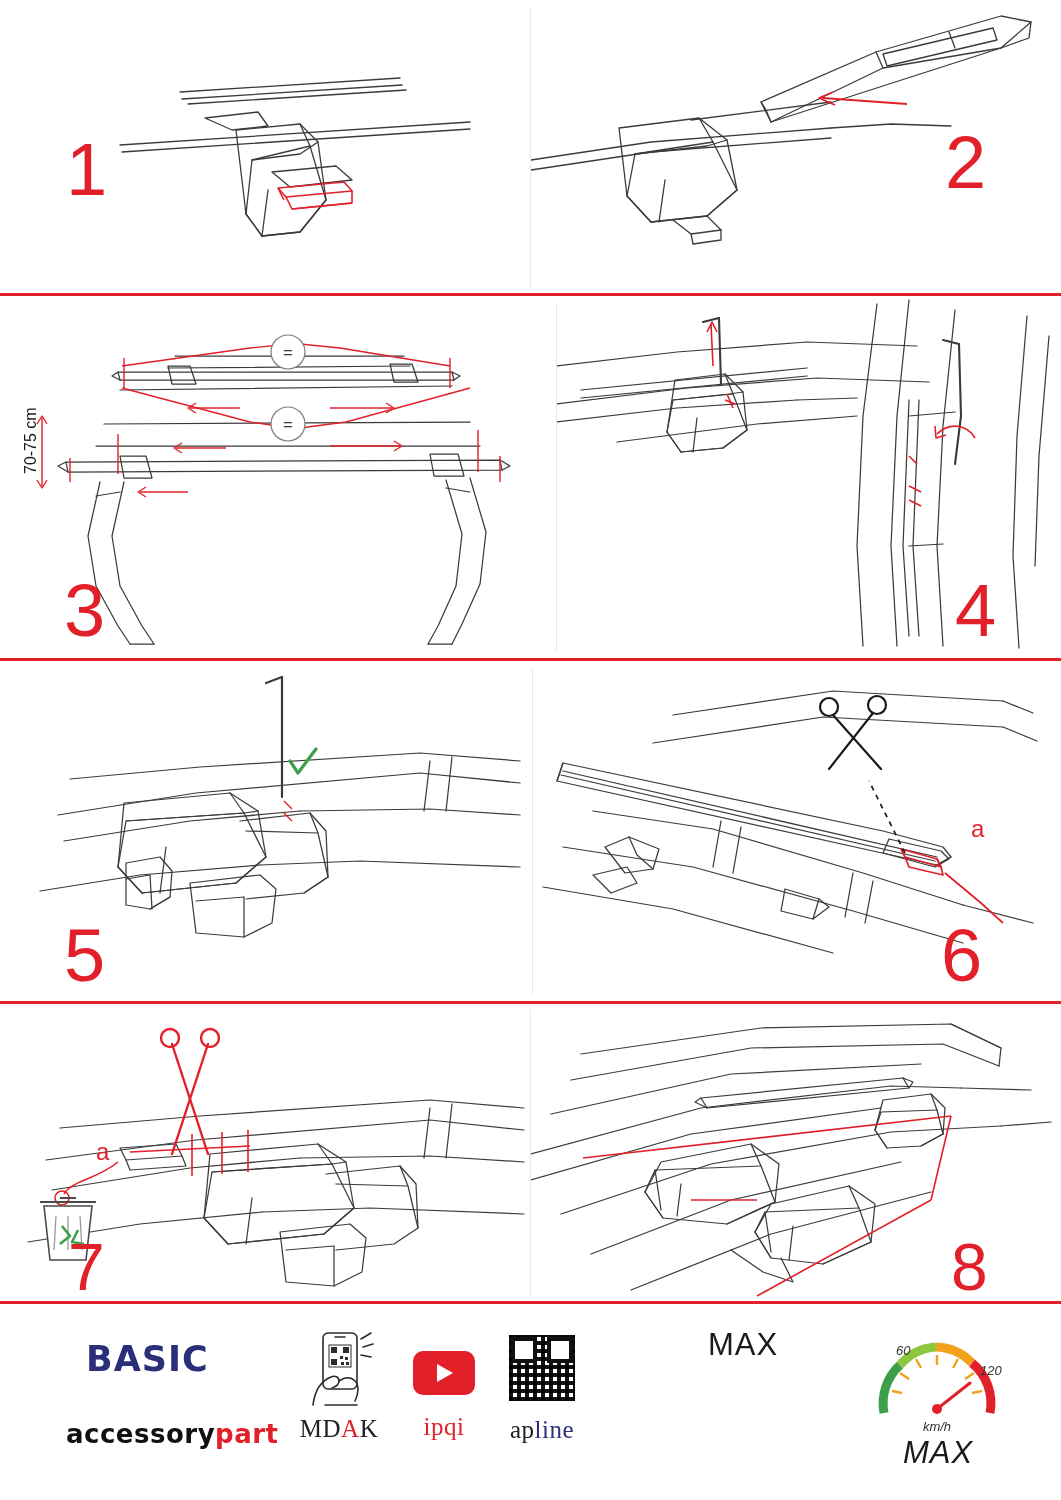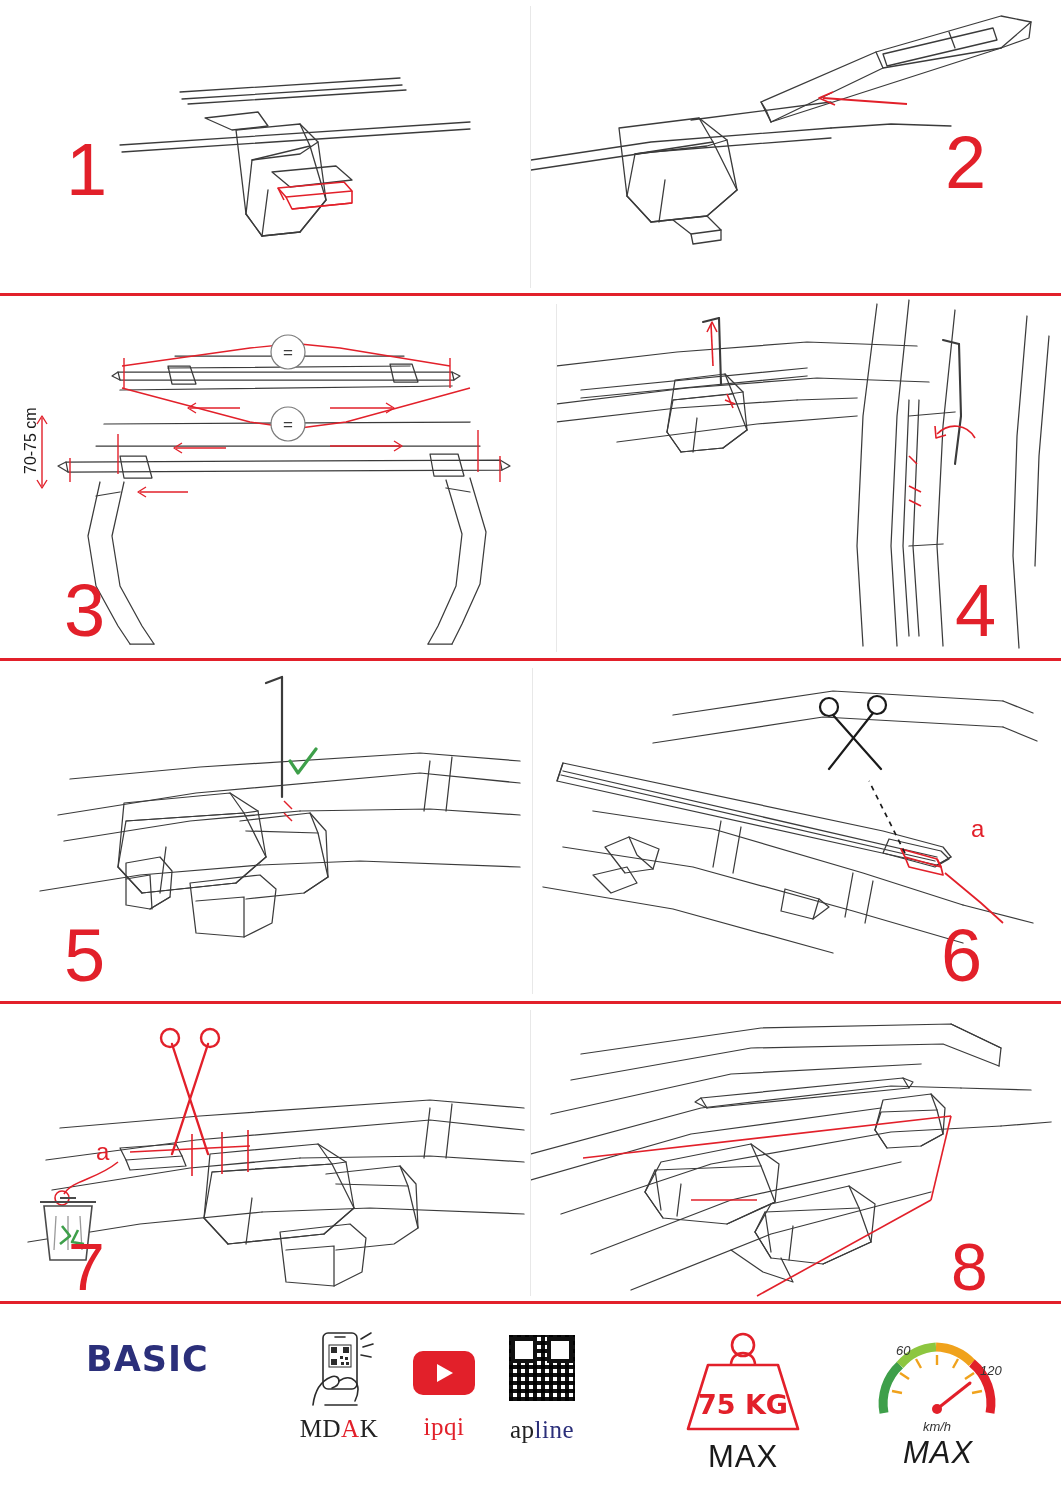--- a/index.html
+++ b/index.html
@@ -594,20 +594,23 @@
       </g>
     </svg>
     <div class="step-num small" style="left:420px;top:230px;">8</div>
   </div>
 
   <div class="hrule r4"></div>
 
   <div class="footer">
 
     <div class="brand-basic">BASIC</div>
+    <div class="brand-accessory">
+      <span class="a">accessory</span><span class="b">part</span>
+    </div>
 
     <div class="logo-block" style="left:285px;top:30px;width:108px;">
       <svg width="76" height="78" viewBox="0 0 76 78" style="display:block;margin:0 auto;">
         <g fill="none" stroke="#2b2b2b" stroke-width="1.6" stroke-linejoin="round" stroke-linecap="round">
           <rect x="22" y="2" width="34" height="56" rx="5"></rect>
           <path d="M34 6 L44 6"></path>
           <path d="M60 8 L70 2 M62 16 L72 13 M60 24 L70 26"></path>
           <path d="M12 74 C14 58 20 50 30 46 C34 44 38 46 38 50 C38 54 34 56 31 57"></path>
           <path d="M38 50 C44 46 50 46 54 50 C58 54 58 62 54 70"></path>
           <path d="M24 74 L56 74"></path>
@@ -638,30 +641,20 @@
     </div>
 
     <div class="logo-block" style="left:482px;top:34px;width:120px;">
       <div class="qr" style="margin:0 auto;"></div>
       <div class="logo-caption" style="margin-top:15px;">
         <span>ap</span><span class="mid">line</span>
       </div>
     </div>
 
     <div class="logo-block" style="left:668px;top:24px;width:150px;">
-      <div style="position:relative;width:150px;height:112px;">
-        <svg width="150" height="112" viewBox="0 0 150 112">
-          <g fill="none" stroke="#e2202a" stroke-width="2.6" stroke-linejoin="round">
-            <path d="M40 40 L110 40 L130 104 L20 104 Z"></path>
-            <path d="M63 40 C63 24 87 24 87 40"></path>
-            <circle cx="75" cy="20" r="11"></circle>
-          </g>
-        </svg>
-        <div class="weight-label">75 KG</div>
-      </div>
       <div class="max-caption" style="margin-top:2px;">MAX</div>
     </div>
 
     <div class="logo-block" style="left:858px;top:20px;width:160px;font-style:italic;">
       <svg width="160" height="116" viewBox="0 0 160 116" style="display:block;margin:0 auto;">
         <g fill="none" stroke-width="9" stroke-linecap="butt">
           <path d="M26 92 A52 52 0 0 1 42 44" stroke="#3e9f4a"></path>
           <path d="M42 44 A52 52 0 0 1 78 26" stroke="#8dc63f"></path>
           <path d="M78 26 A52 52 0 0 1 114 42" stroke="#f0a21c"></path>
           <path d="M114 42 A52 52 0 0 1 132 92" stroke="#e2202a"></path>

